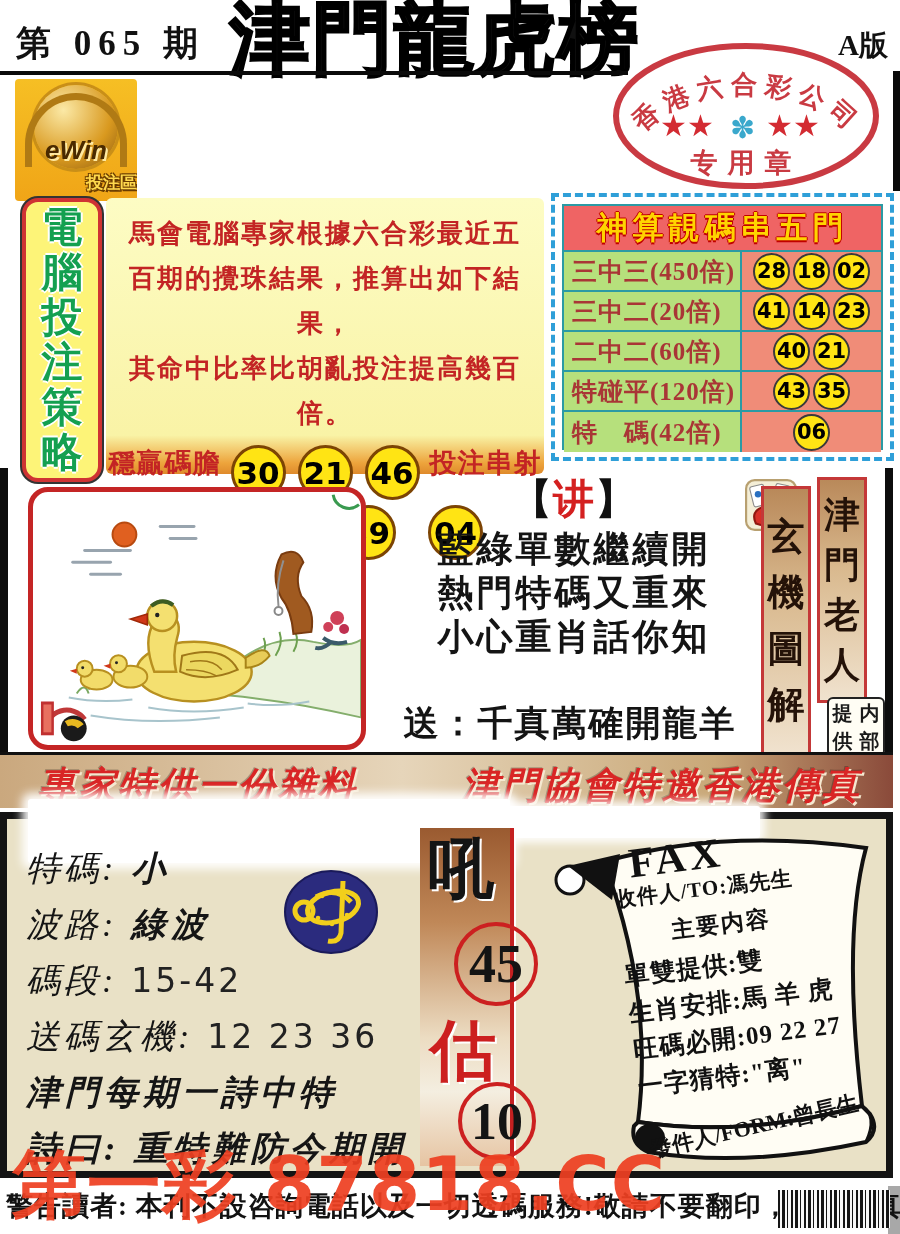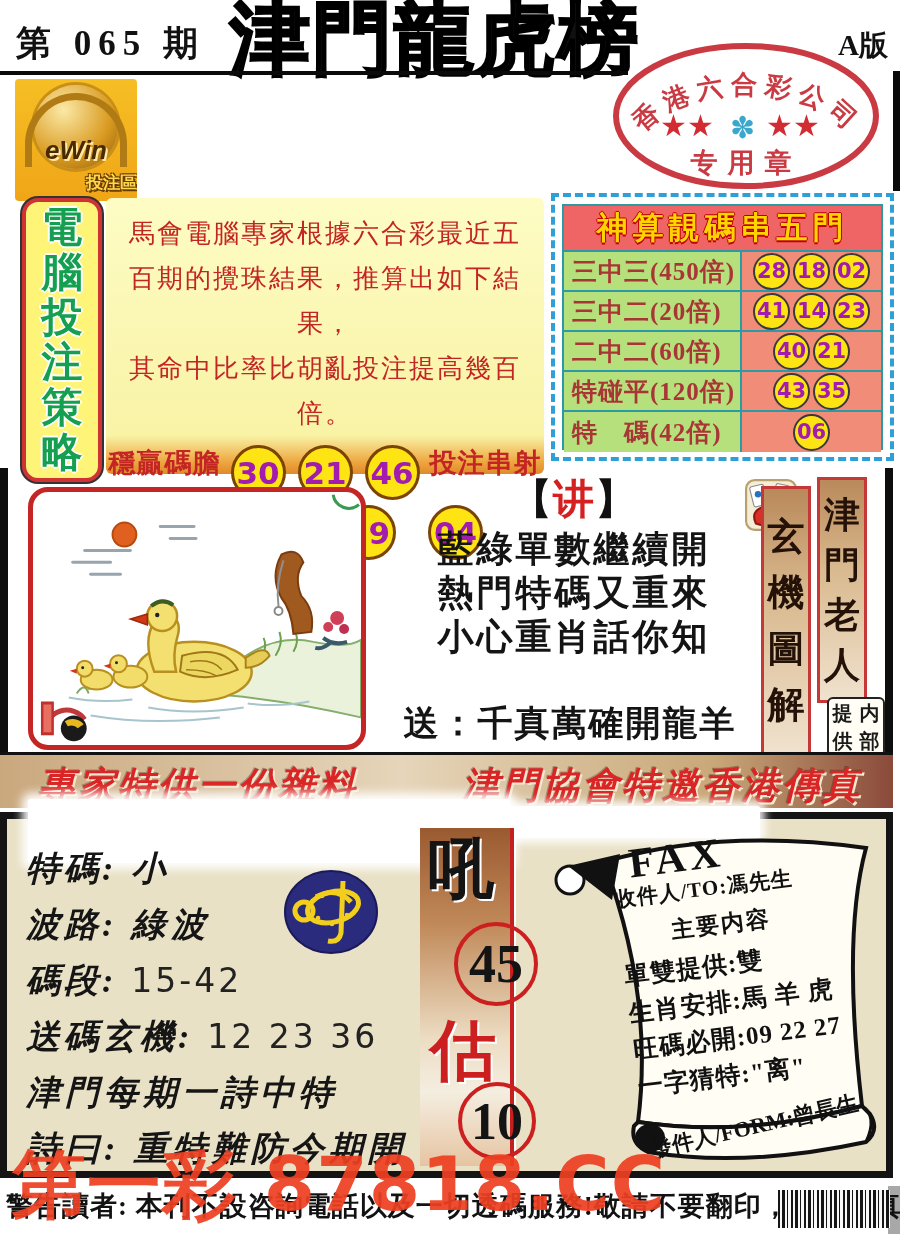--- a/index.html
+++ b/index.html
@@ -38,27 +38,27 @@
   
   .side-label { left:22px; top:198px; width:80px; height:284px; background:#fdf478;
     border:4px solid #cf3333; border-radius:16px; box-shadow:0 0 0 2px #333;
     display:flex; flex-direction:column; align-items:center; justify-content:center; }
   .side-label .vchar { font-size:41px; line-height:45px; font-weight:900; color:#14a050;
     text-shadow:-2px 0 #fff,2px 0 #fff,0 -2px #fff,0 2px #fff; }
 
   .yellow-panel { left:106px; top:198px; width:438px; height:276px; border-radius:6px;
     background:linear-gradient(180deg,#fdfcc4 0%,#f9f3a6 86%,#eda43c 96%,#df8a2b 100%);
     padding-top:13px; text-align:center; }
-  .s-line { font-size:26px; line-height:45px; font-weight:normal; color:#c32424; letter-spacing:2px; }
+  .s-line { font-size:26px; line-height:45px; font-weight:bold; color:#c32424; letter-spacing:2px; }
   .num-row { display:flex; align-items:flex-start; justify-content:center; gap:10px; }
   .num-row.first { margin-top:9px; }
   .num-row.second { margin-top:5px; gap:32px; }
   .row-label { font-size:27px; font-weight:bold; color:#c32424; letter-spacing:1px; }
   .num-circle { display:inline-flex; align-items:center; justify-content:center; border-radius:50%;
-    background:#ffe414; color:#a21caf; font-family:"DejaVu Sans",sans-serif; font-weight:bold; }
+    background:#ffe414; color:#000000; font-family:"DejaVu Sans",sans-serif; font-weight:bold; }
   .num-circle.big { width:55px; height:55px; font-size:31px; border:3px solid #7c4404; }
   .num-circle.small { width:37px; height:37px; font-size:21px; border:2px solid #3a3a3a; }
 
   
   .combo-box { left:551px; top:193px; width:343px; height:268px; border:4px dashed #2f9fd8;
     background:#fff; padding:7px; }
   .combo-inner { width:100%; height:100%; border:2px solid #2b9aa4; }
   .combo-title { height:46px; background:#ef6464; display:flex; align-items:center; justify-content:center;
     font-size:31px; font-weight:900; letter-spacing:5px; color:#ffd400;
     text-shadow:-1px 0 #c00000,1px 0 #c00000,0 -1px #c00000,0 2px #c00000; border-bottom:2px solid #2b9aa4; }
@@ -105,21 +105,21 @@
   
   .bottom-box { left:0; top:812px; width:893px; height:366px; border:7px solid #141414;
     background:#e9e1c6; }
   .censor-a { left:28px; top:799px; width:482px; height:64px; background:#fff; border-radius:3px;
     box-shadow:0 0 10px 6px rgba(255,255,255,.95); }
   .censor-b { left:498px; top:806px; width:262px; height:32px; background:#fff; border-radius:3px;
     box-shadow:0 0 8px 5px rgba(255,255,255,.9); }
 
   .tips { left:26px; top:846px; width:400px; }
   .tip-row { display:flex; align-items:baseline; height:56px; }
-  .tip-label { font-size:34px; font-weight:700; font-style:italic; color:#151515; letter-spacing:4px; }
+  .tip-label { font-size:34px; font-weight:400; font-style:italic; color:#151515; letter-spacing:4px; }
   .tip-value { margin-left:14px; }
   .val-hand { font-size:34px; font-weight:900; font-style:italic; color:#151515; letter-spacing:6px; }
   .val-print { font-family:"DejaVu Sans",sans-serif; font-size:33px; font-weight:500; color:#222; letter-spacing:3px; }
   .tip-plain { height:56px; font-size:34px; font-weight:900; font-style:italic; color:#151515; letter-spacing:5px; }
 
   .emblem { left:283px; top:868px; width:96px; height:88px; }
 
   .roar { left:420px; top:828px; width:132px; height:338px; }
   .roar-bg { position:absolute; left:0; top:0; width:94px; height:338px;
     background:linear-gradient(180deg,#9a5a30 0%,#c08858 28%,#ecdcc2 62%,#f4eee0 78%,#e6c4a2 100%);

